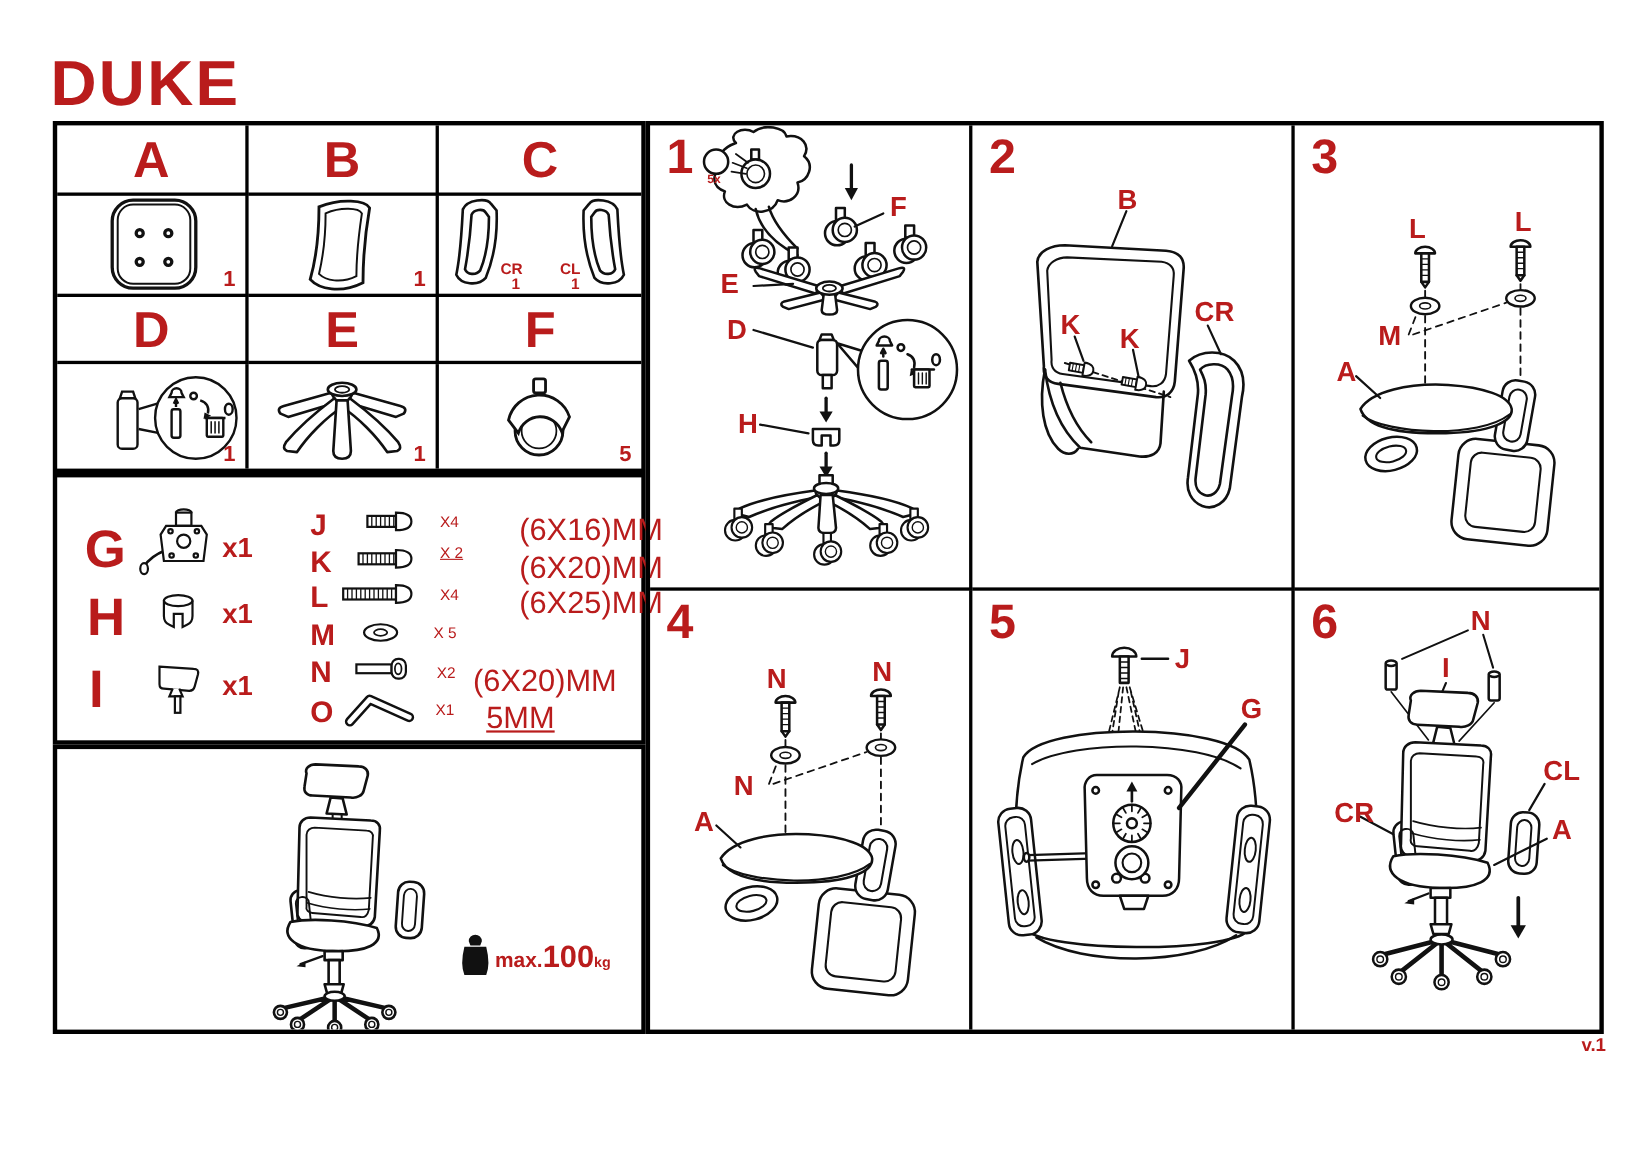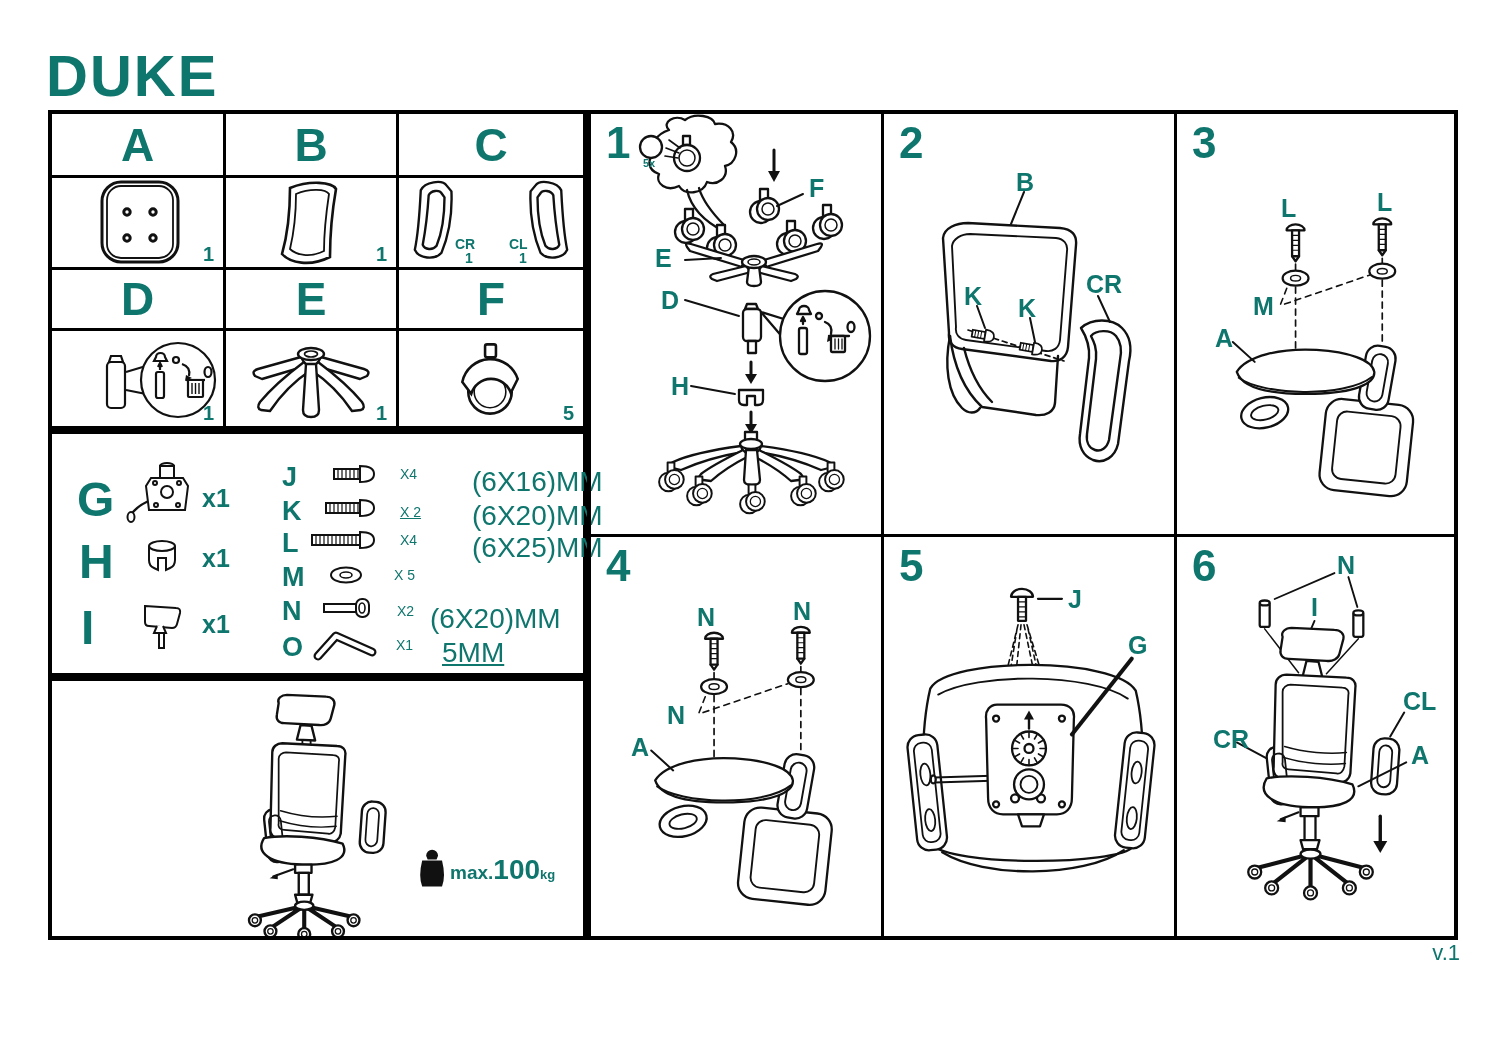--- a/index.html
+++ b/index.html
@@ -1,17 +1,17 @@
 <!DOCTYPE html>
 <html><head>
 <meta charset="utf-8">
 <style>
   html,body{margin:0;padding:0;background:#fff;}
   .page{position:relative;width:1500px;height:960px;background:#fff;overflow:hidden;
-        font-family:"Liberation Sans",sans-serif;color:#0f766e;}
+        font-family:"Liberation Sans",sans-serif;color:#b91c1c;}
   .abs{position:absolute;}
   .title{left:46px;top:42px;font-size:58px;font-weight:800;letter-spacing:2px;}
   
   #parts-table{left:48px;top:110px;width:539px;height:320px;border:4px solid #000;
     box-sizing:border-box;display:grid;grid-template-columns:174px 173px 1fr;
     grid-template-rows:64px 92px 61px 1fr;}
   .pcell{position:relative;border-right:3px solid #000;border-bottom:3px solid #000;
     display:flex;align-items:center;justify-content:center;box-sizing:border-box;}
   .pcell.lastc{border-right:none}.pcell.lastr{border-bottom:none}
   .phead{font-size:46px;font-weight:800;}
@@ -35,21 +35,21 @@
   #panels{left:587px;top:110px;width:871px;height:830px;border:4px solid #000;box-sizing:border-box;
     display:grid;grid-template-columns:293px 293px 1fr;grid-template-rows:423px 1fr;}
   .panel{position:relative;border-right:3px solid #000;border-bottom:3px solid #000;box-sizing:border-box;overflow:hidden;}
   .panel.lastc{border-right:none}.panel.lastr{border-bottom:none}
   .panel svg.art{position:absolute;inset:0;width:100%;height:100%;}
   .step-num{position:absolute;left:15px;top:4px;font-size:44px;font-weight:800;}
   .plabel{position:absolute;font-size:25px;font-weight:800;line-height:1;}
   .bubbletxt{position:absolute;font-size:11px;font-weight:800;margin-top:16px;}
   
   .footer{left:0;width:1500px;top:944px;text-align:center;font-size:17.5px;line-height:21.5px;}
-  .version{right:40px;top:940px;font-size:22px;font-weight:400;}
+  .version{right:40px;top:940px;font-size:17px;font-weight:700;}
 </style>
 </head>
 <body>
 
 <div class="page">
 
   <div class="abs title">DUKE</div>
 
   <div class="abs" id="parts-table">
     <div class="pcell phead">A</div>
@@ -199,21 +199,21 @@
     <div class="fsize" style="left:420px;top:34px;">(6X16)MM</div>
 
     <div class="fletter" style="left:230px;top:64px;">K</div>
     <svg class="abs" style="left:262px;top:60px;" width="70" height="28" viewBox="0 0 70 28">
       <g stroke="#111" fill="#fff" stroke-width="2">
         <rect x="12" y="9" width="34" height="10"></rect>
         <path stroke-width="1.2" d="M16,9 v10 M20,9 v10 M24,9 v10 M28,9 v10 M32,9 v10 M36,9 v10 M40,9 v10 M44,9 v10"></path>
         <path d="M46,6 C56,6 60,9 60,14 C60,19 56,22 46,22 Z"></path>
       </g>
     </svg>
-    <div class="fqty" style="left:348px;top:71px;text-decoration:underline;">X 2</div>
+    <div class="fqty" style="left:348px;top:61px;text-decoration:underline;">X 2</div>
     <div class="fsize" style="left:420px;top:68px;">(6X20)MM</div>
 
     <div class="fletter" style="left:230px;top:96px;">L</div>
     <svg class="abs" style="left:252px;top:92px;" width="82" height="28" viewBox="0 0 82 28">
       <g stroke="#111" fill="#fff" stroke-width="2">
         <rect x="8" y="9" width="48" height="10"></rect>
         <path stroke-width="1.2" d="M12,9 v10 M16,9 v10 M20,9 v10 M24,9 v10 M28,9 v10 M32,9 v10 M36,9 v10 M40,9 v10 M44,9 v10 M48,9 v10 M52,9 v10"></path>
         <path d="M56,6 C66,6 70,9 70,14 C70,19 66,22 56,22 Z"></path>
       </g>
     </svg>

